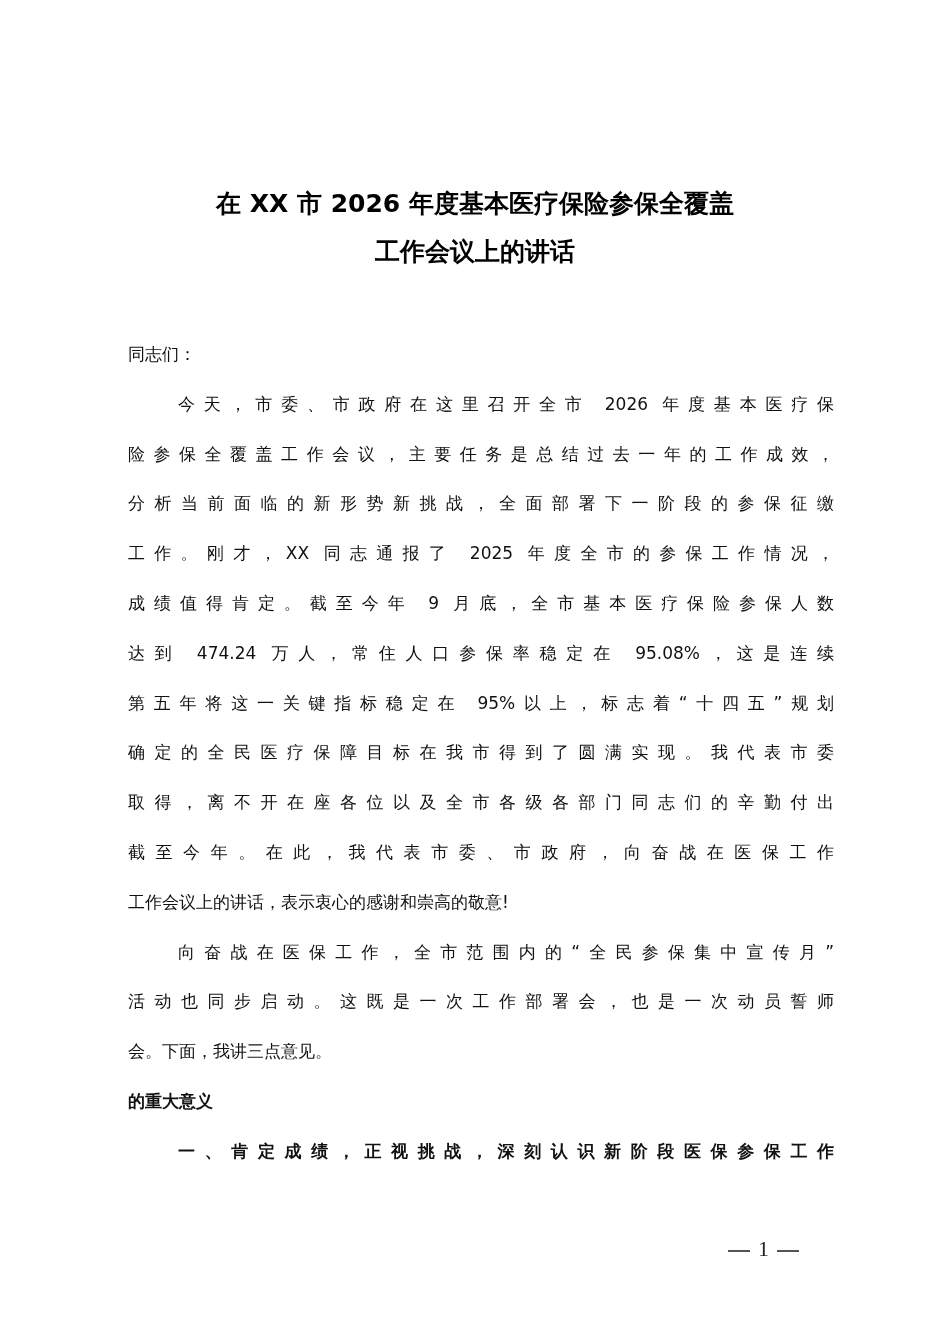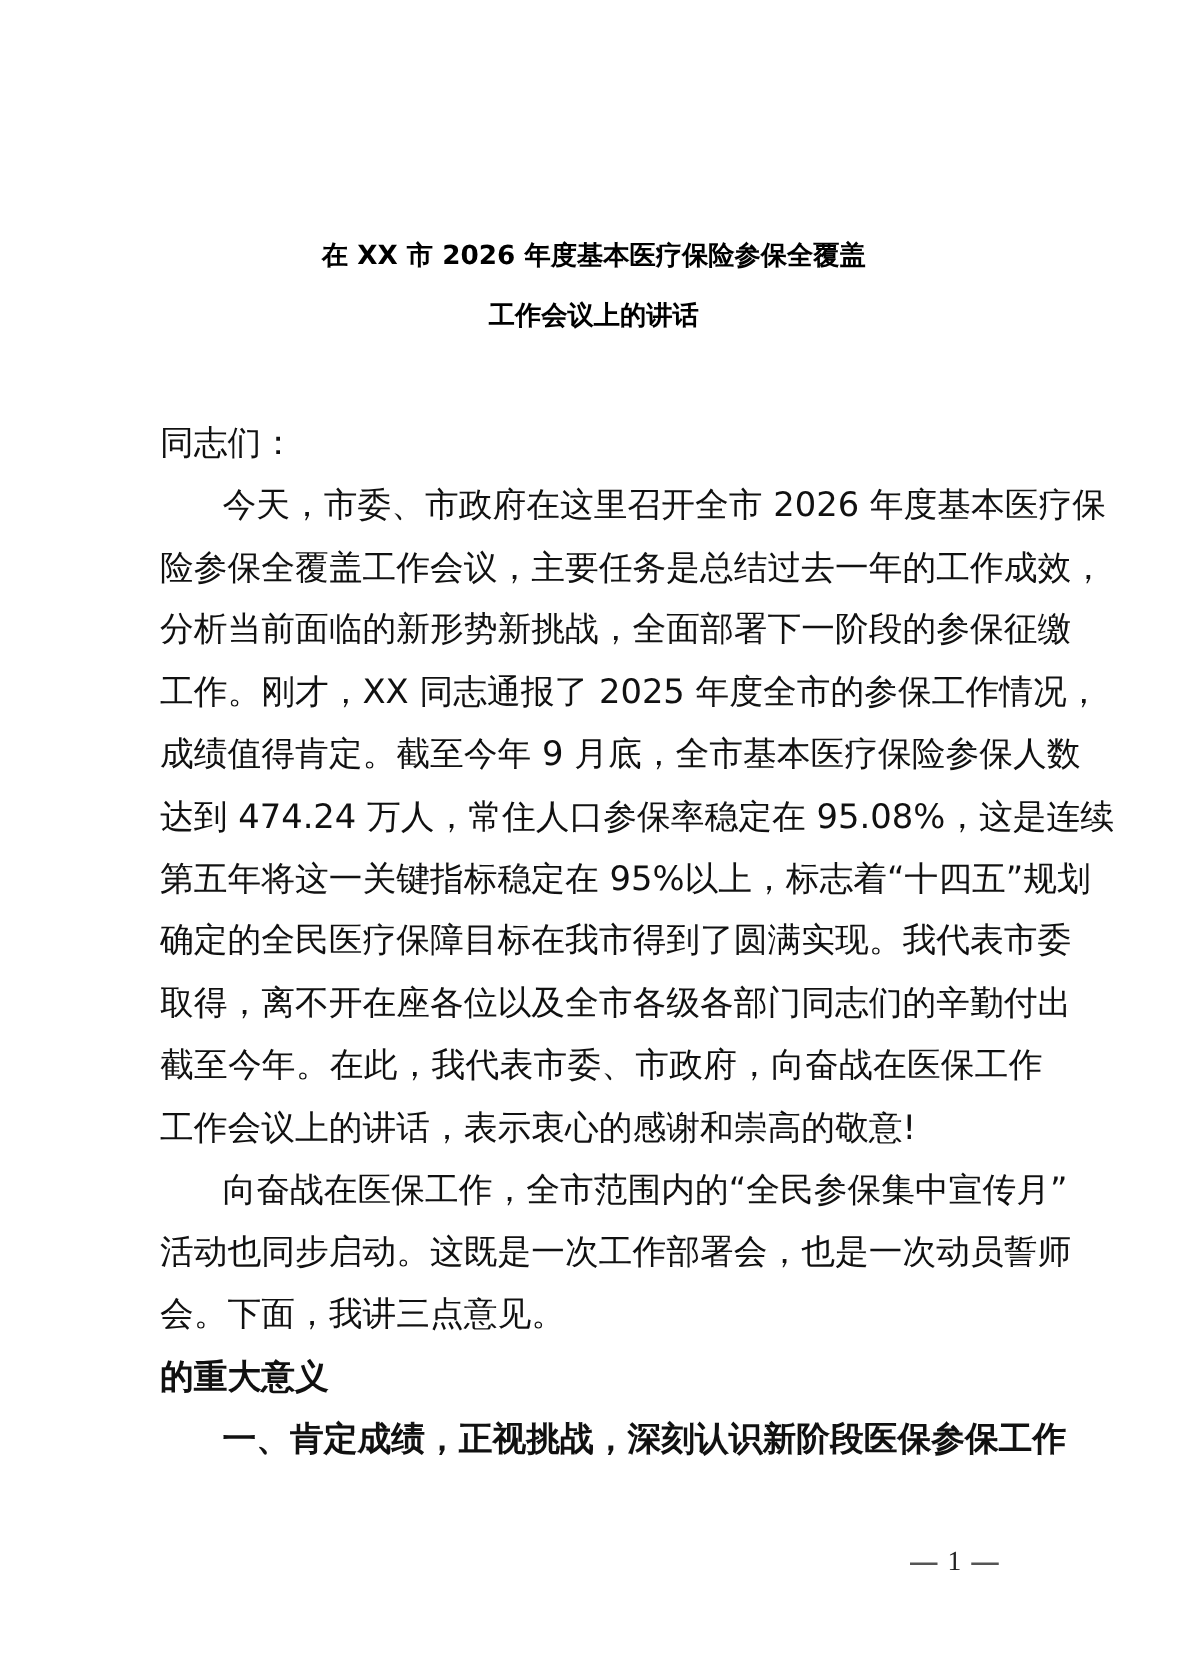--- a/index.html
+++ b/index.html
@@ -23,36 +23,36 @@
     background: #ffffff;
   }
   .title {
     position: absolute;
     left: 100px;
     width: 750px;
     top: 180px;
     text-align: center;
     font-family: "DejaVu Sans", "Liberation Sans", sans-serif;
     font-weight: bold;
-    font-size: 21px;
+    font-size: 25px;
     line-height: 48px;
     color: #000000;
     letter-spacing: 0px;
   }
   .title .line {
     display: block;
     white-space: nowrap;
   }
   .body-text {
     position: absolute;
     left: 128px;
     top: 330px;
     width: 706px;
     font-family: "DejaVu Sans", "Liberation Sans", sans-serif;
-    font-size: 27px;
+    font-size: 17px;
     line-height: 49.8px;
     color: #111111;
   }
   .line-row {
     display: block;
     white-space: nowrap;
     height: 49.8px;
     text-align: justify;
     text-align-last: justify;
   }

